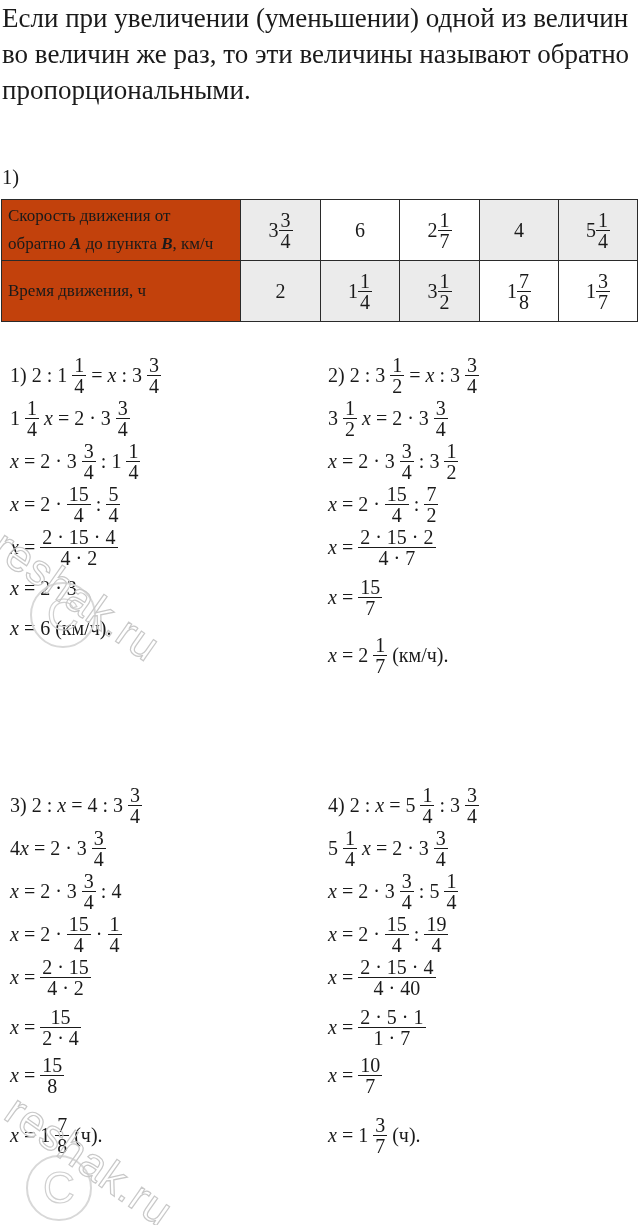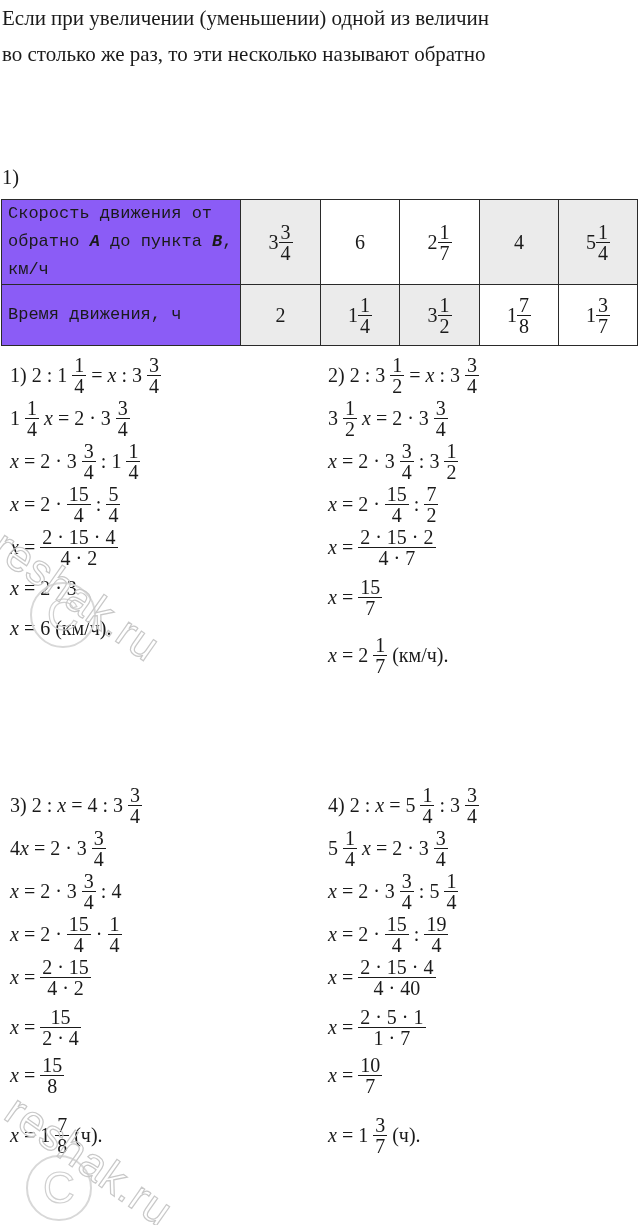--- a/index.html
+++ b/index.html
@@ -3,37 +3,36 @@
 <meta charset="utf-8">
 <style>
   html, body { margin:0; padding:0; background:#ffffff; }
   body {
     width:638px; height:1225px; position:relative; overflow:hidden;
     font-family: "Liberation Serif", "DejaVu Serif", serif;
     color:#1a1a1a;
   }
   .intro {
     position:absolute; left:2px; top:0px; width:630px;
-    font-size:21px; line-height:36px;
+    font-size:27px; line-height:36px;
   }
   .intro .line { display:block; white-space:nowrap; }
   .task-num { position:absolute; left:2px; top:166px; font-size:20.5px; }
 
   table.data {
     position:absolute; left:1px; top:199px; width:636px;
     border-collapse:collapse; table-layout:fixed;
   }
   table.data td {
     border:1px solid #2a2a2a; text-align:center; vertical-align:middle;
     font-size:20px; padding:0; height:60px;
   }
   table.data td.head {
-    background:#8b5cf6; text-align:left; font-size:17px; line-height:28px;
+    background:#c2410c; text-align:left; font-size:17px; line-height:28px;
     padding:0 6px;
-    font-family:Liberation Mono, monospace;
   }
   table.data td.gray { background:#ebebeb; }
   table.data td.white { background:#ffffff; }
 
   .frac { display:inline-flex; flex-direction:column; align-items:center; vertical-align:middle; margin:0 1px; line-height:1; }
   .frac .num { display:block; padding:0 1px; }
   .frac .den { display:block; border-top:1.3px solid #1a1a1a; padding:0 1px; width:100%; text-align:center; }
   .whole { vertical-align:middle; }
   .mixed { display:inline-flex; align-items:center; }
 
@@ -54,21 +53,22 @@
     display:flex; align-items:center; justify-content:center;
     font-family:"Liberation Sans","DejaVu Sans",sans-serif; font-size:44px;
     color:transparent; -webkit-text-stroke:1.2px #d0d0d0;
   }
 </style>
 </head>
 <body>
 
 <div class="intro">
   <span class="line">Если при увеличении (уменьшении) одной из величин</span>
-  <span class="line">во столько же раз, то эти несколько называют обратно</span>
+  <span class="line">во величин же раз, то эти величины называют обратно</span>
+  <span class="line">пропорциональными.</span>
 </div>
 
 <div class="task-num">1)</div>
 
 <table class="data">
   <colgroup>
     <col style="width:239px">
       <col style="width:80px">
       <col style="width:79px">
       <col style="width:80px">

